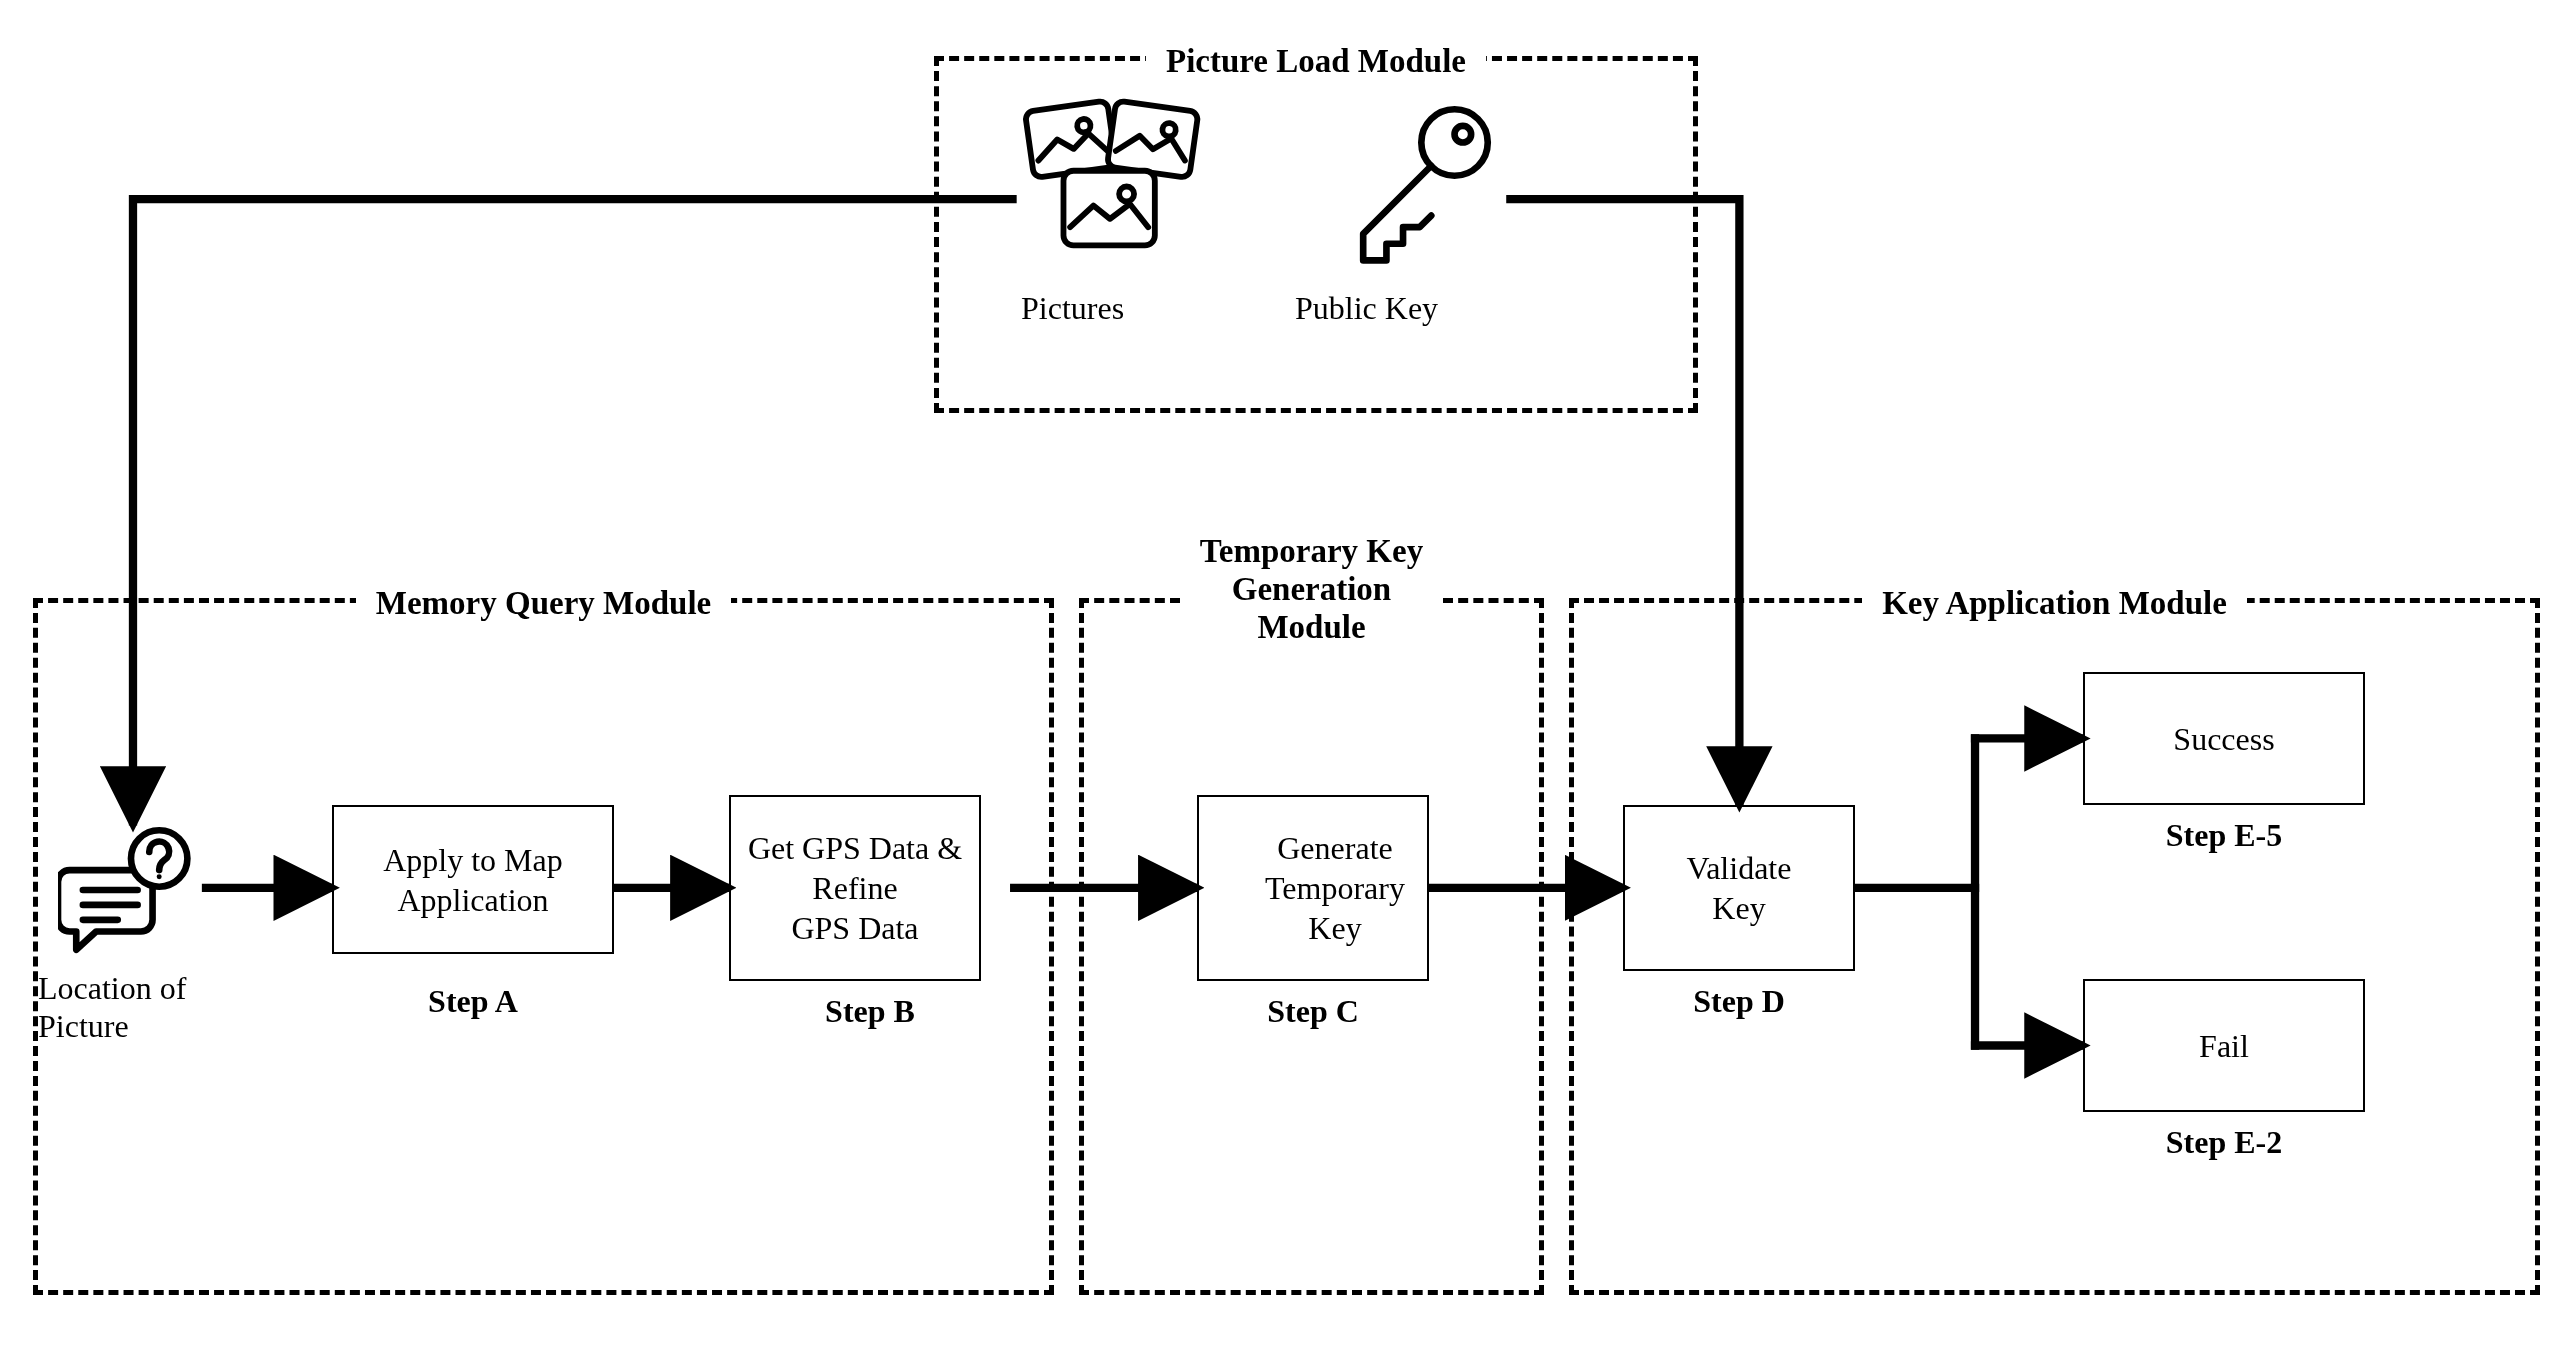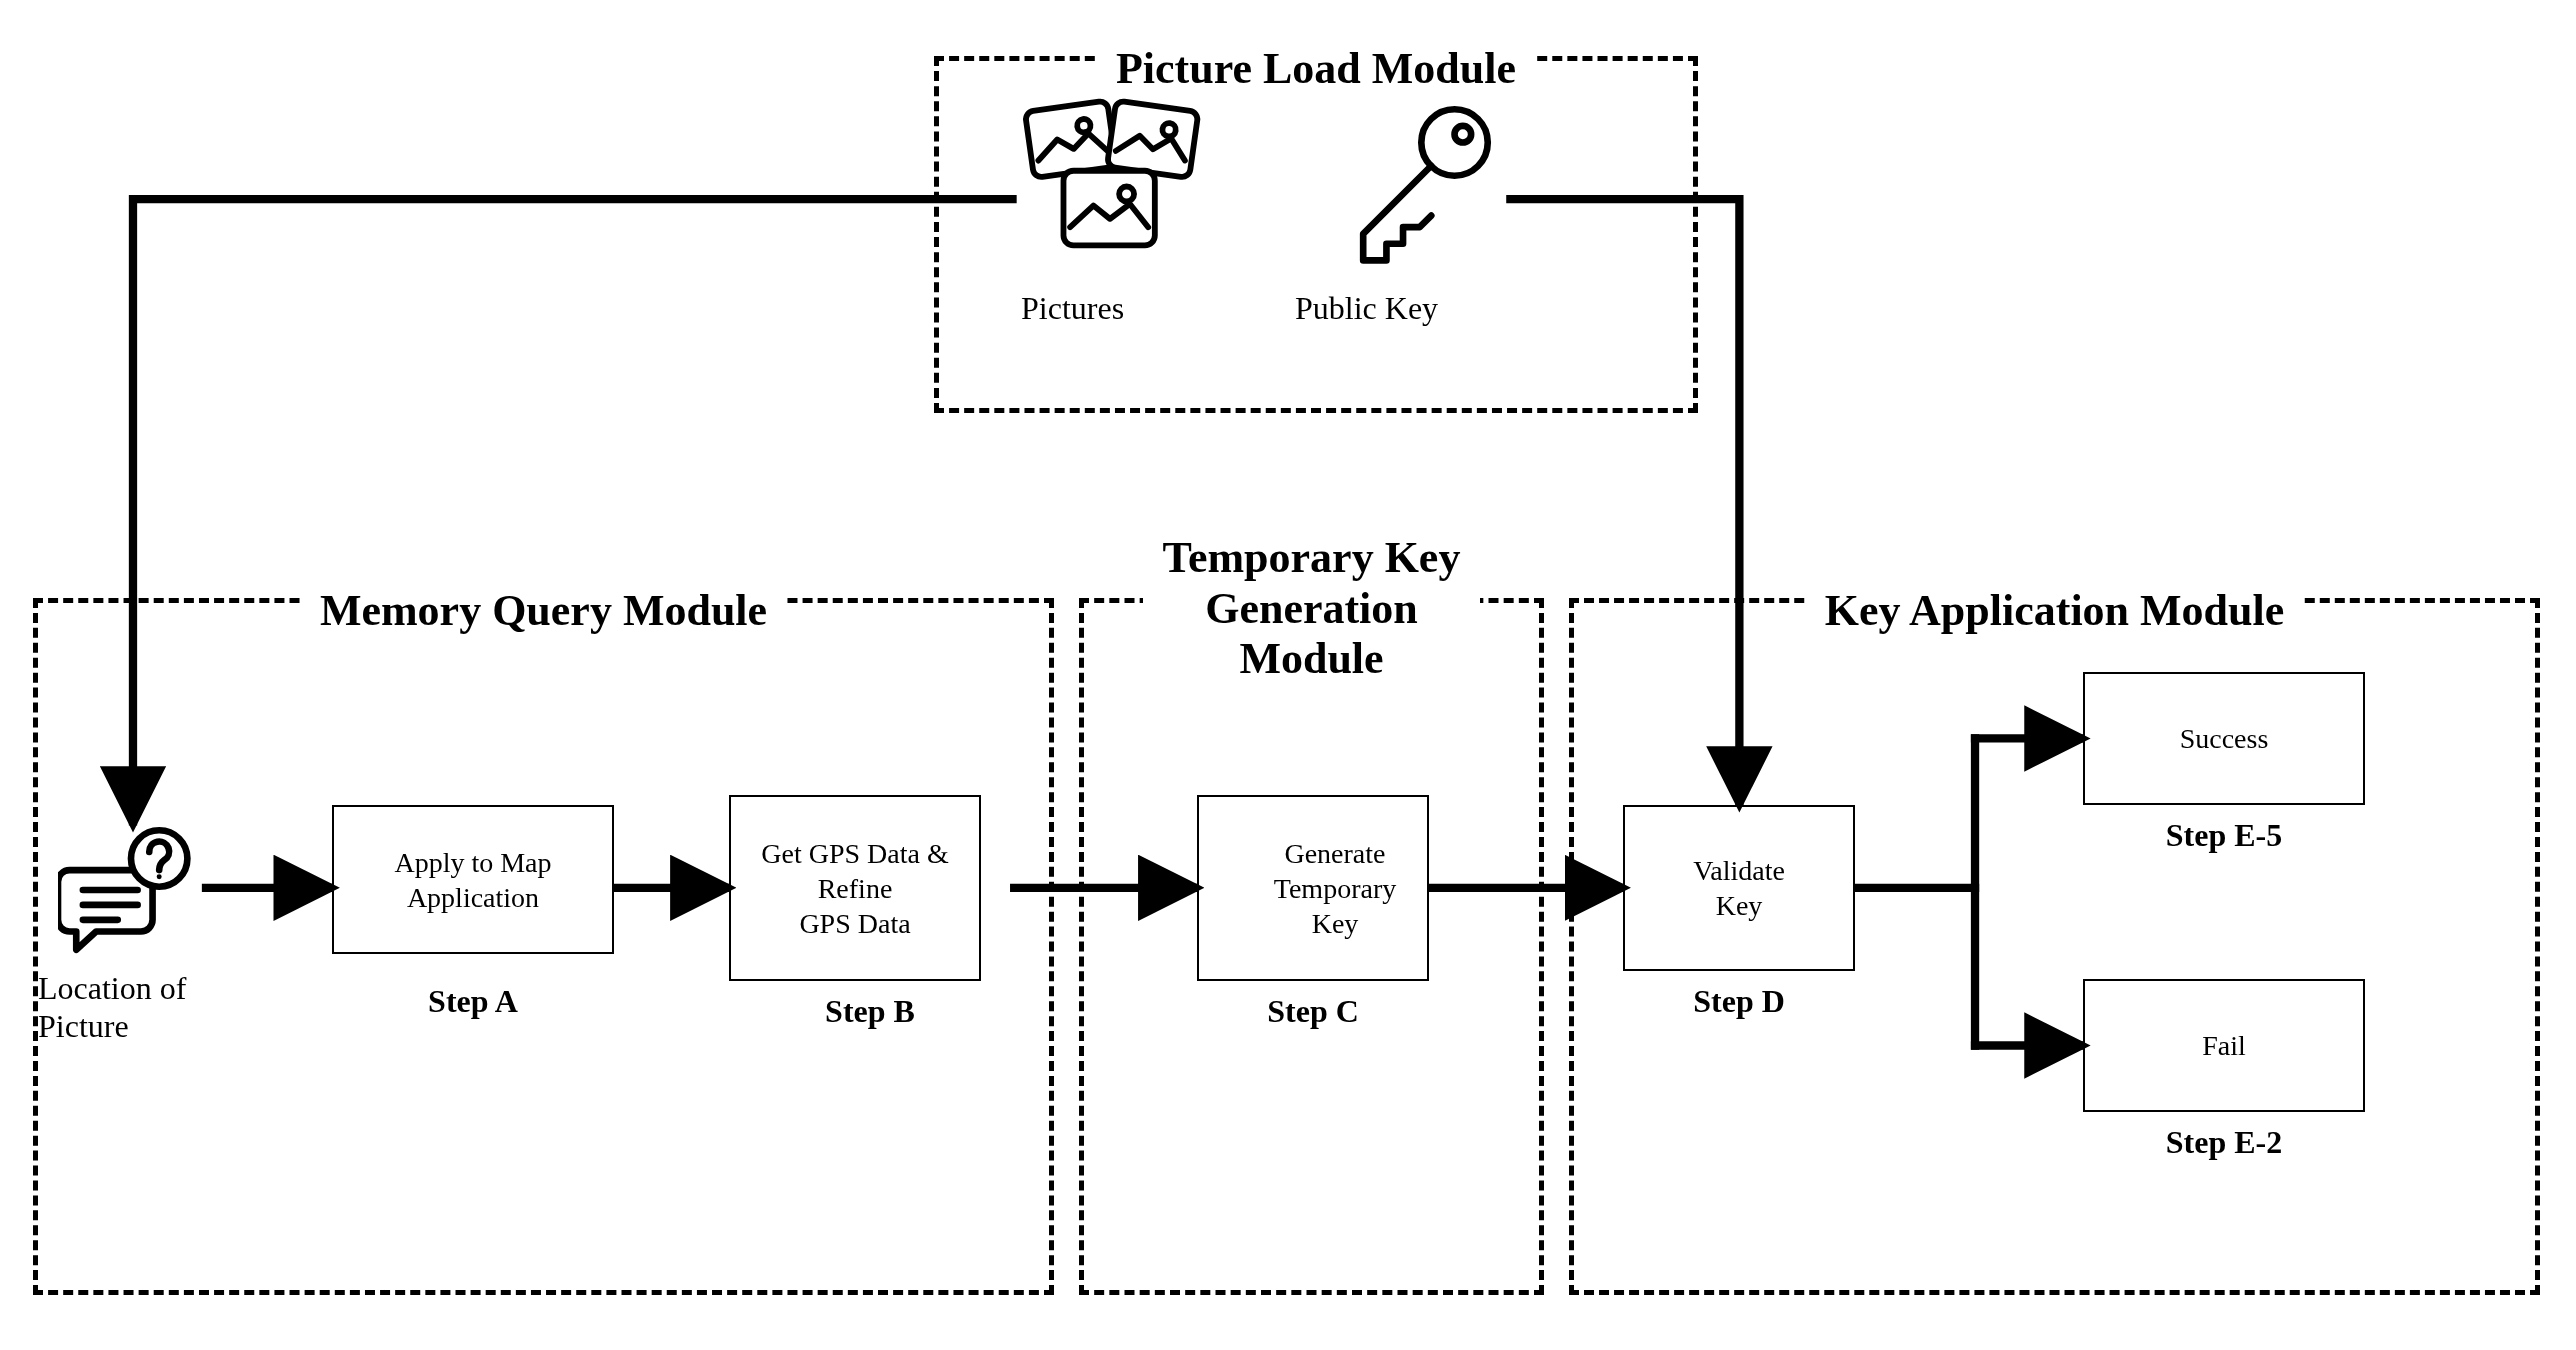--- a/index.html
+++ b/index.html
@@ -15,38 +15,38 @@
     border: 5px dashed #000;
     background: #fff;
   }
   .module-title-wrap {
     position: absolute;
     top: -18px;
     left: 0;
     right: 0;
     text-align: center;
     font-weight: bold;
-    font-size: 44px;
+    font-size: 33px;
     text-decoration: underline;
   }
   .module-title {
     background: #fff;
     padding: 0 20px;
     display: inline-block;
     line-height: 1.15;
   }
   .step-box {
     position: absolute;
     border: 2.5px solid #000;
     background: #fff;
     display: flex;
     align-items: center;
     justify-content: center;
     text-align: center;
-    font-size: 28px;
+    font-size: 32px;
     line-height: 1.25;
   }
   .step-label {
     position: absolute;
     font-weight: bold;
     font-size: 32px;
     text-align: center;
   }
   .caption {
     position: absolute;

